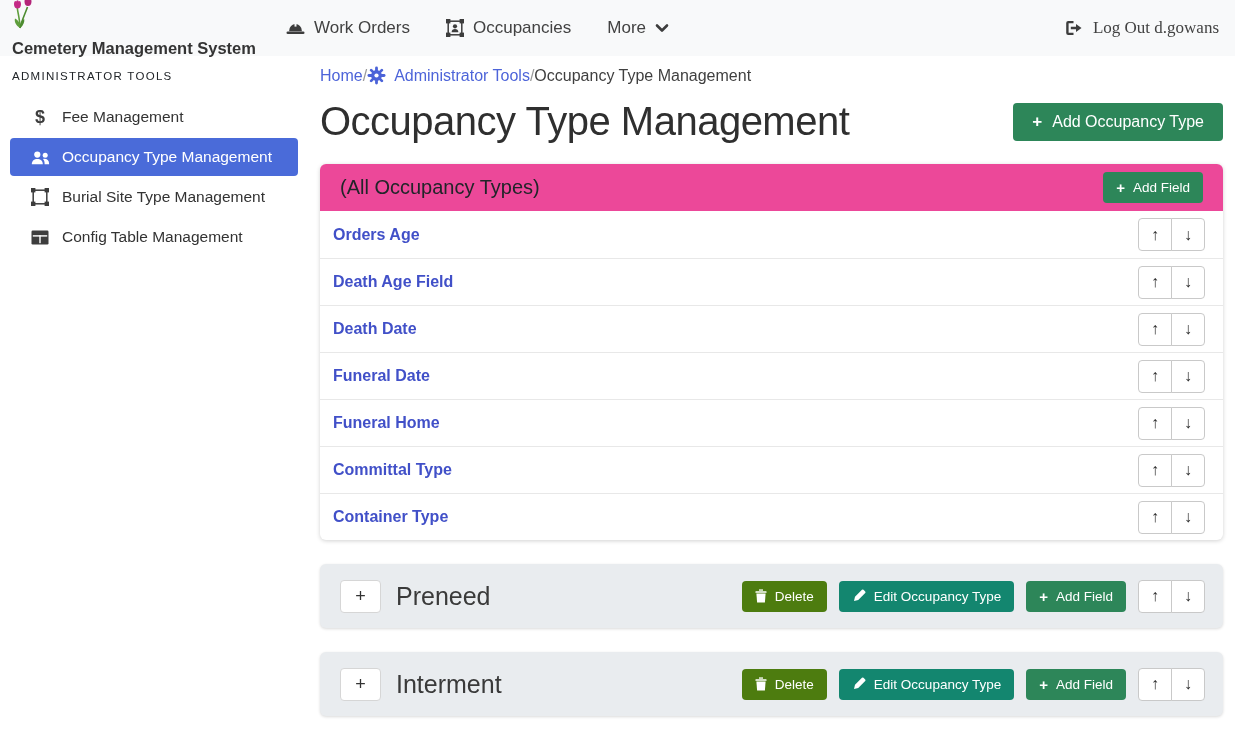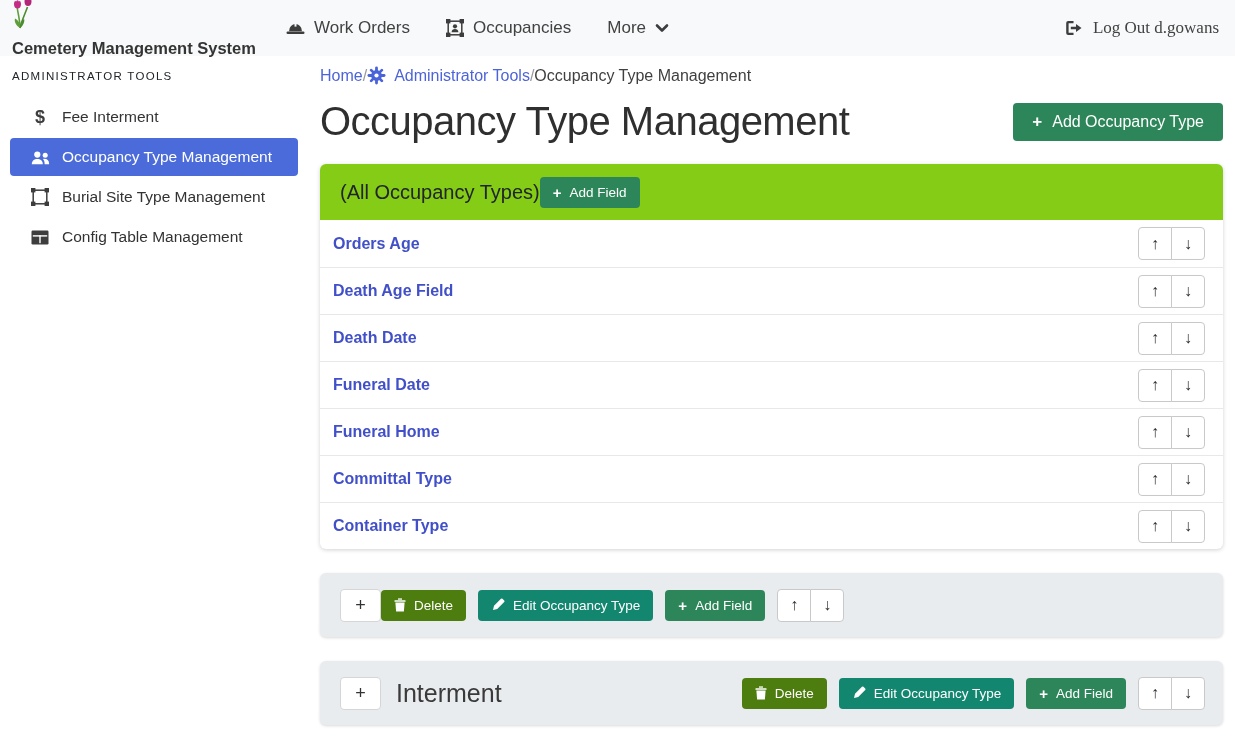--- a/index.html
+++ b/index.html
@@ -62,23 +62,23 @@
   .plus-glyph { font-weight: 700; font-size: 17px; line-height: 1; }
   .btn-sm .plus-glyph { font-size: 15px; }
 
   
   .card {
     margin-top: 20px; border-radius: 6px;
     box-shadow: 0 1px 4px rgba(0,0,0,0.18);
     background: #fff;
   }
   .card-header {
-    background: #84cc16; border-radius: 6px 6px 0 0;
-    display: flex; align-items: center; 
-    padding: 11px 20px; height: 56px;
+    background: #ec4899; border-radius: 6px 6px 0 0;
+    display: flex; align-items: center; justify-content: space-between;
+    padding: 11px 20px; height: 47px;
   }
   .card-title { font-size: 20px; font-weight: 400; color: #212529; }
   .field-row {
     height: 47px; display: flex; align-items: center; justify-content: space-between;
     padding: 0 18px 0 13px; border-top: 1px solid #e8e8e8;
   }
   .field-row:first-of-type { border-top: none; }
   .field-link { color: #4150c8; font-weight: 700; font-size: 16px; text-decoration: none; cursor: pointer; }
 
   .arrow-group { display: inline-flex; }
@@ -169,21 +169,21 @@
 
 <div class="layout">
 
   <aside class="sidebar">
     <div class="sidebar-heading">ADMINISTRATOR TOOLS</div>
 
     <div class="side-item">
       <span class="side-icon">
           <span class="dollar-glyph">$</span>
         </span>
-      <span>Fee Interment</span>
+      <span>Fee Management</span>
     </div>
 
     <div class="side-item active">
       <span class="side-icon">
         <svg class="icon-svg" width="19" height="15" viewBox="0 0 19 15" fill="currentColor">
           <circle cx="6.3" cy="4.6" r="3.1"></circle>
           <path d="M0.8 14.2 c0-3.2 2.4-5.1 5.5-5.1 s5.5 1.9 5.5 5.1 Z"></path>
           <circle cx="14.2" cy="5.3" r="2.5"></circle>
           <path d="M13.2 8.8 c2.9 0 4.9 1.8 4.9 4.6 v0.8 h-4.5 v-0.8 c0-1.8-0.5-3.3-1.6-4.4 0.4-0.1 0.8-0.2 1.2-0.2 Z"></path>
         </svg>
@@ -342,20 +342,21 @@
     </div>
   </div>
 </div>
     </section>
 
     <div id="sections-container">
   <section class="type-section">
     <button class="expand-btn">
       <span>+</span>
     </button>
+    <h2 class="section-title">Preneed</h2>
     <div class="section-actions">
       <button class="btn btn-red btn-sm">
         <span>
           <svg class="icon-svg" width="12" height="14" viewBox="0 0 12 14" fill="#ffffff">
             <path d="M4 0.4 h4 v1.3 h-4 Z"></path>
             <rect x="0.4" y="2.2" width="11.2" height="1.6" rx="0.6"></rect>
             <path d="M1.4 4.6 h9.2 L9.9 13.6 H2.1 Z"></path>
           </svg>
         </span>
         <span>Delete</span>

